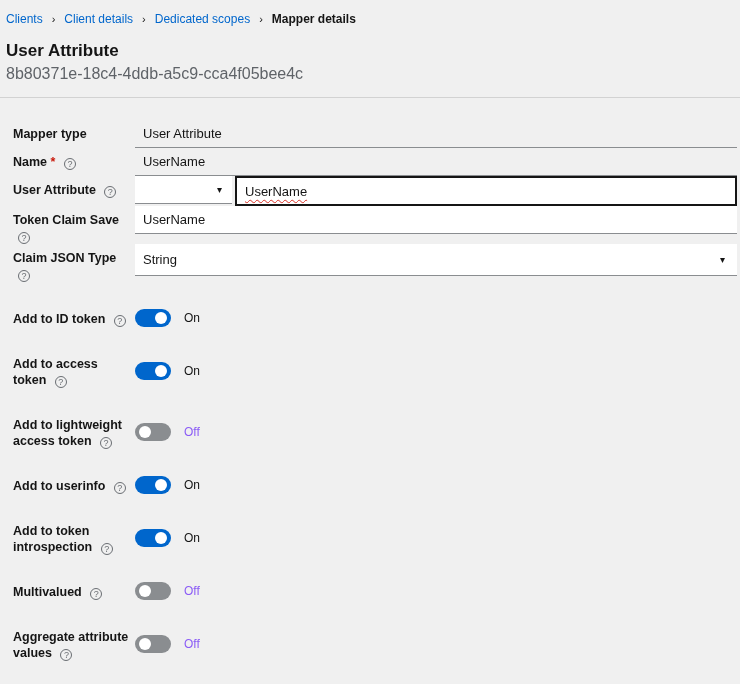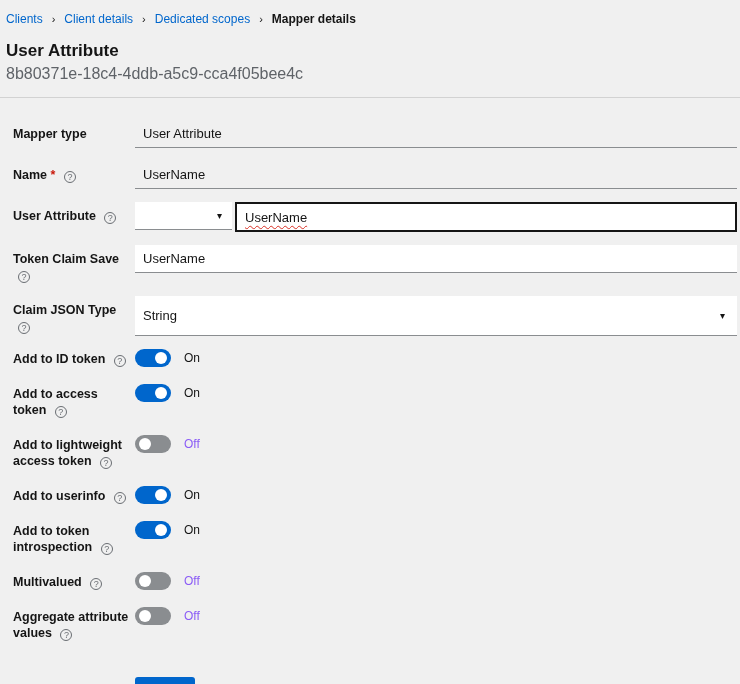--- a/index.html
+++ b/index.html
@@ -14,21 +14,21 @@
   .header { padding:12px 16px 0 6px; }
   .breadcrumb { display:flex; align-items:center; gap:9px; font-size:12px; line-height:14px; }
   .breadcrumb .crumb-link { color:#0066cc; text-decoration:none; cursor:pointer; }
   .breadcrumb .crumb-current { color:#151515;font-weight:bold; }
   .breadcrumb .sep { color:#151515; font-size:11px; }
   .page-title { margin-top:15px; font-size:17px; font-weight:700; line-height:20px; }
   .uuid { margin-top:6px; font-size:16px; color:#5f6368; line-height:14px; }
   .divider { margin-top:16px; border-bottom:1px solid #d2d2d2; }
 
   .form { padding:22px 3px 0 13px; }
-  .row { display:flex; align-items:flex-start; margin-bottom:13px; min-height:28px; }
+  .row { display:flex; align-items:flex-start; min-height:28px; }
   .row-label {
     flex:0 0 122px; width:122px;
     font-size:12.5px; font-weight:700; line-height:16px;
     padding-top:6px; padding-right:6px;
   }
   .row-field { flex:1; min-width:0; }
   .required { color:#c9190b; font-weight:700; }
   .help-icon {
     display:inline-flex; align-items:center; justify-content:center;
     width:12px; height:12px; margin-left:5px;
@@ -40,21 +40,21 @@
     height:28px; display:flex; align-items:center;
     padding-left:8px; font-size:13px;
     background:transparent; border-bottom:1px solid #8a8d90;
   }
   .field-input {
     height:28px; display:flex; align-items:center;
     padding-left:8px; font-size:13px;
     background:#ffffff; border-bottom:1px solid #8a8d90;
   }
   .field-select {
-    height:40px; display:flex; align-items:center; justify-content:space-between;
+    height:32px; display:flex; align-items:center; justify-content:space-between;
     padding:0 12px 0 8px; font-size:13px;
     background:#ffffff; border-bottom:1px solid #8a8d90; cursor:pointer;
   }
   .caret { font-size:10px; color:#151515; line-height:1; }
   .ua-row { display:flex; gap:3px; }
   .ua-dropdown {
     flex:0 0 97px; width:97px; height:28px;
     display:flex; align-items:center; justify-content:flex-end;
     padding-right:10px;
     background:#ffffff; border-bottom:1px solid #8a8d90; cursor:pointer;
@@ -64,21 +64,21 @@
     padding-left:8px; font-size:13px;
     background:#ffffff; border:2px solid #151515;
   }
   .wavy {
     text-decoration-line:underline;
     text-decoration-style:wavy;
     text-decoration-color:#d93025;
     text-decoration-thickness:1px;
     text-underline-offset:3px;
   }
-  .toggle-row { display:flex; align-items:flex-start; margin-bottom:17px; min-height:18px; }
+  .toggle-row { display:flex; align-items:center; margin-bottom:17px; min-height:18px;margin-top:27px; }
   .toggle-row .row-label { padding-top:2px; }
   .toggle-wrap { display:flex; align-items:center; }
   .toggle {
     position:relative; width:36px; height:18px; border-radius:9px; cursor:pointer; flex:none;
   }
   .toggle.on  { background:#0066cc; }
   .toggle.off { background:#8a8d90; }
   .toggle .knob {
     position:absolute; top:3px; width:12px; height:12px; border-radius:50%; background:#fff;
   }

